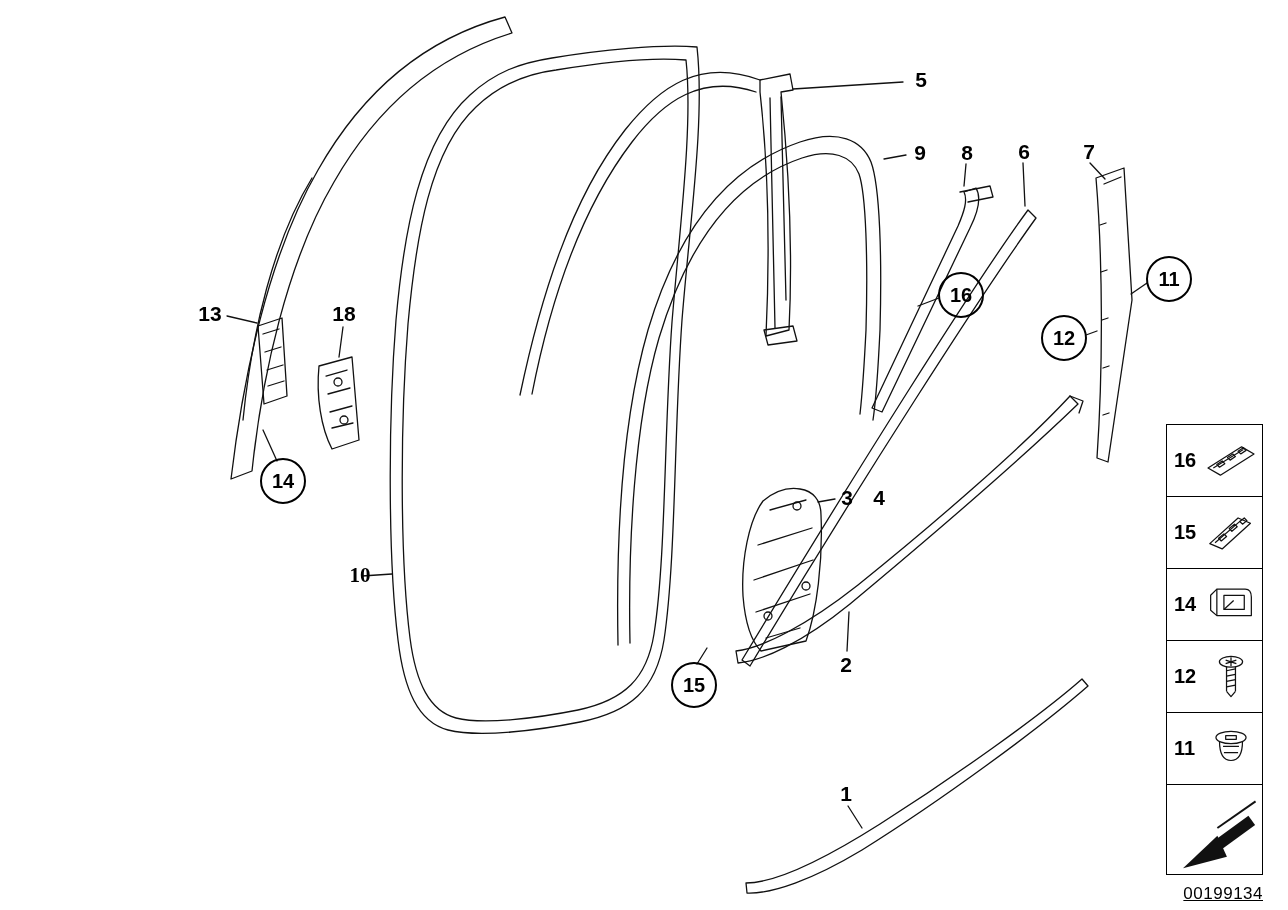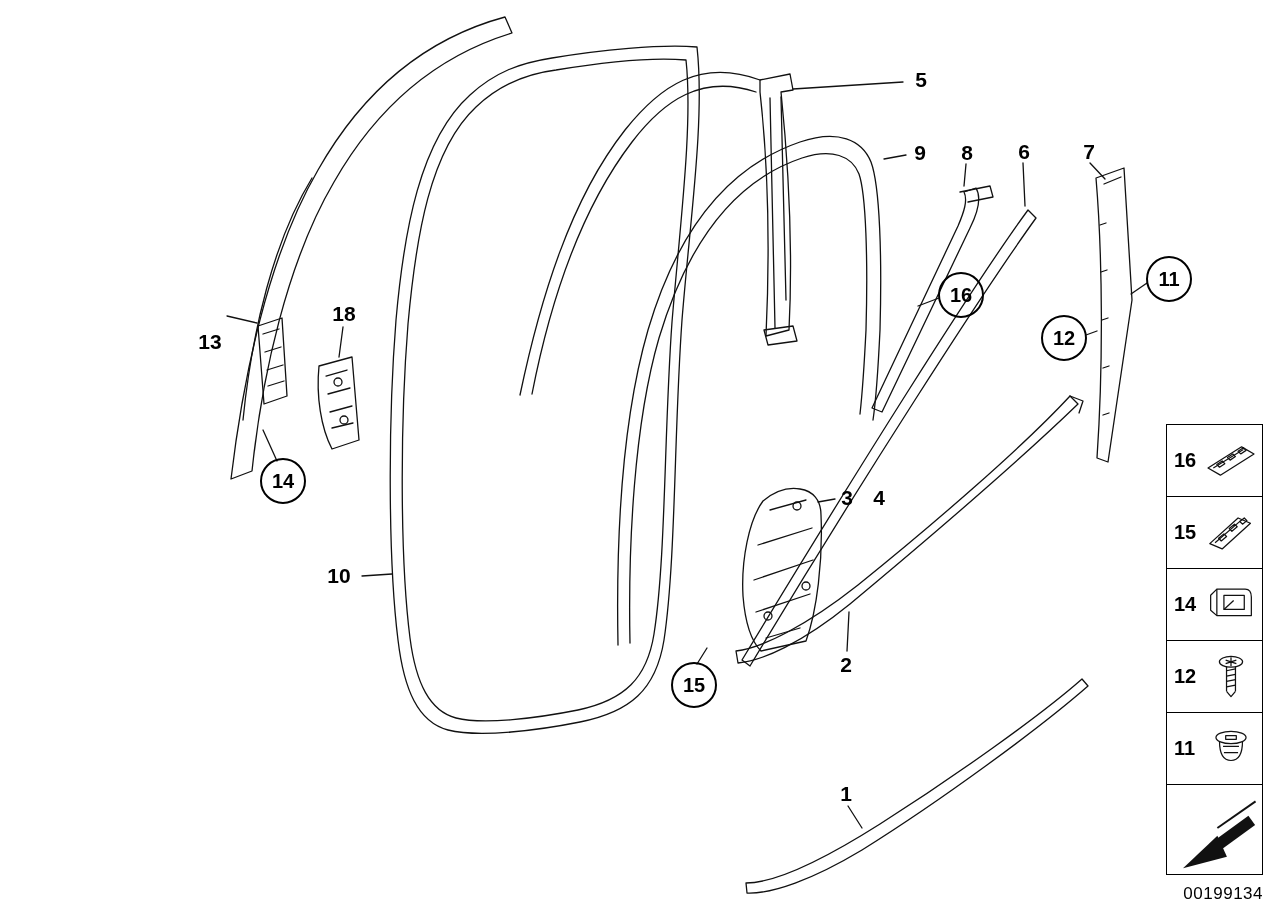--- a/index.html
+++ b/index.html
@@ -25,21 +25,21 @@
   .sb-cell{
     height:72px;border-bottom:1px solid #000;box-sizing:border-box;
     display:flex;align-items:center;padding:0 4px 0 7px;gap:2px;cursor:pointer;
   }
   .sb-cell:last-child{border-bottom:none;}
   .sb-cell.arrow{height:89px;justify-content:center;padding:0;cursor:default;}
   .sb-num{font-weight:bold;font-size:20px;width:26px;flex:0 0 auto;}
   .sb-icon{flex:0 0 auto;}
   .docnum{
     position:absolute;left:1166px;top:884px;width:97px;text-align:right;
-    font-size:17px;letter-spacing:0.5px;
+    font-size:17px;letter-spacing:0.5px;text-decoration:underline;
   }
 </style>
 </head>
 <body>
 
 <div class="stage">
 
   <svg class="art" viewBox="0 0 1288 910">
     <g stroke="#111" fill="none" stroke-width="1.3" stroke-linecap="round" stroke-linejoin="round">
 
@@ -130,22 +130,22 @@
 
   <div class="callout" style="left:846px;top:793px;">1</div>
   <div class="callout" style="left:846px;top:664px;">2</div>
   <div class="callout" style="left:847px;top:497px;">3</div>
   <div class="callout" style="left:879px;top:497px;">4</div>
   <div class="callout" style="left:921px;top:79px;">5</div>
   <div class="callout" style="left:1024px;top:151px;">6</div>
   <div class="callout" style="left:1089px;top:151px;">7</div>
   <div class="callout" style="left:967px;top:152px;">8</div>
   <div class="callout" style="left:920px;top:152px;">9</div>
-  <div class="callout" style="left:339px;top:575px;">10</div>
-  <div class="callout" style="left:210px;top:313px;margin-top:28px;">13</div>
+  <div class="callout" style="left:360px;top:575px;font-family:Liberation Serif, serif;">10</div>
+  <div class="callout" style="left:210px;top:313px;">13</div>
   <div class="callout" style="left:344px;top:313px;">18</div>
 
   <div class="callout circled" style="left:1169px;top:279px;">11</div>
   <div class="callout circled" style="left:1064px;top:338px;">12</div>
   <div class="callout circled" style="left:283px;top:481px;">14</div>
   <div class="callout circled" style="left:694px;top:685px;">15</div>
   <div class="callout circled" style="left:961px;top:295px;">16</div>
 
   <div class="sidebar">
 

